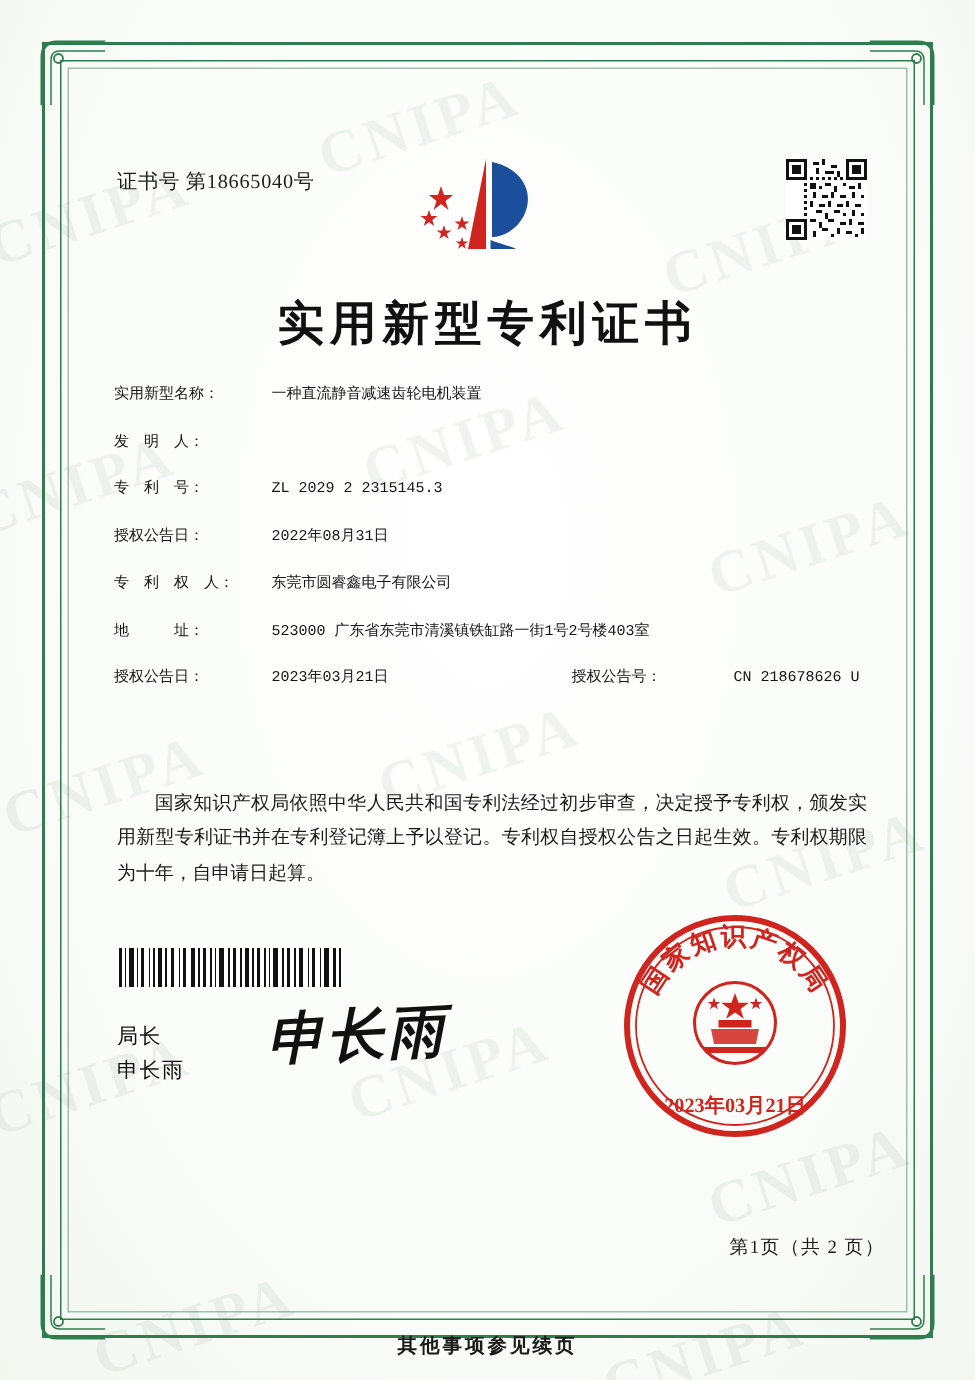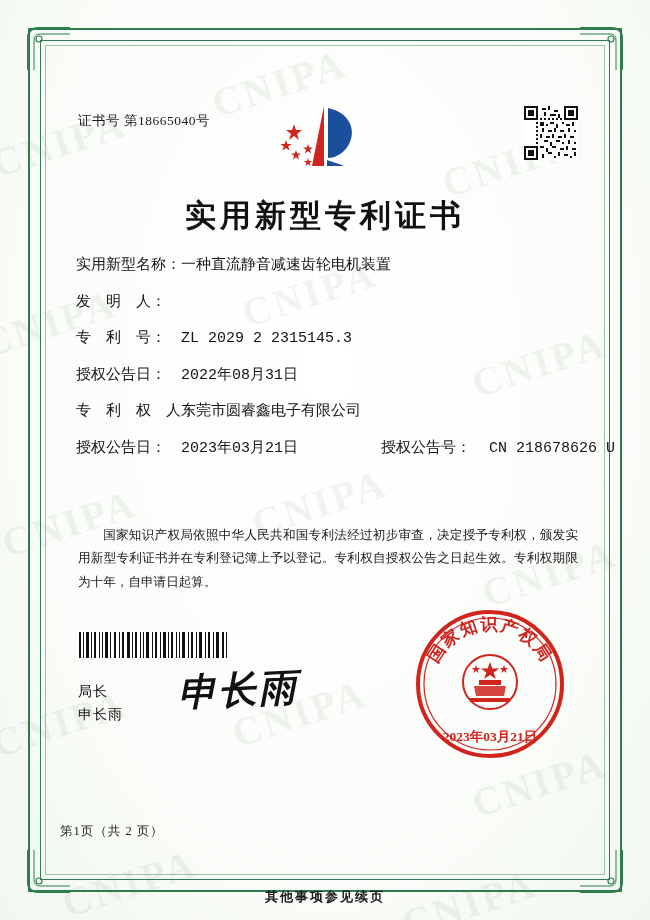--- a/index.html
+++ b/index.html
@@ -138,21 +138,21 @@
     position: absolute;
     left: 16px;
     right: 10px;
     top: 195px;
   }
   .field-row {
     display: flex;
     align-items: baseline;
     margin-bottom: 17.5px;
     font-family: "Liberation Serif", serif;
-    font-size: 15px;
+    font-size: 10px;
     color: #141414;
   }
   .field-label {
     width: 105px;
     flex: 0 0 105px;
     letter-spacing: 0px;
     white-space: nowrap;
   }
   .field-value {
     flex: 1 1 auto;
@@ -224,21 +224,21 @@
     width: 152px;
     height: 152px;
   }
   .seal svg { display: block; }
 
   .page-number {
     position: absolute;
     left: 0;
     right: 0;
     bottom: 20px;
-    text-align: left;
+    text-align: right;
     font-family: "Liberation Serif", serif;
     font-size: 12.5px;
     color: #1c1c1c;
     letter-spacing: 1px;
   }
 
   .footer-note {
     position: absolute;
     left: 0;
     right: 0;
@@ -434,20 +434,24 @@
       <div class="field-row">
         <div class="field-label">授权公告日：</div>
         <div class="field-value">2022年08月31日</div>
       </div>
 
       <div class="field-row">
         <div class="field-label">专　利　权　人：</div>
         <div class="field-value">东莞市圆睿鑫电子有限公司</div>
       </div>
 
+      <div class="field-row">
+        <div class="field-label">地　　　址：</div>
+        <div class="field-value">523000 广东省东莞市清溪镇铁缸路一街1号2号楼403室</div>
+      </div>
 
       <div class="field-row dual">
         <div class="field-label">授权公告日：</div>
         <div class="field-value first">2023年03月21日</div>
         <div class="field-label2">授权公告号：</div>
         <div class="field-value">CN 218678626 U</div>
       </div>
 
     </div>
 

